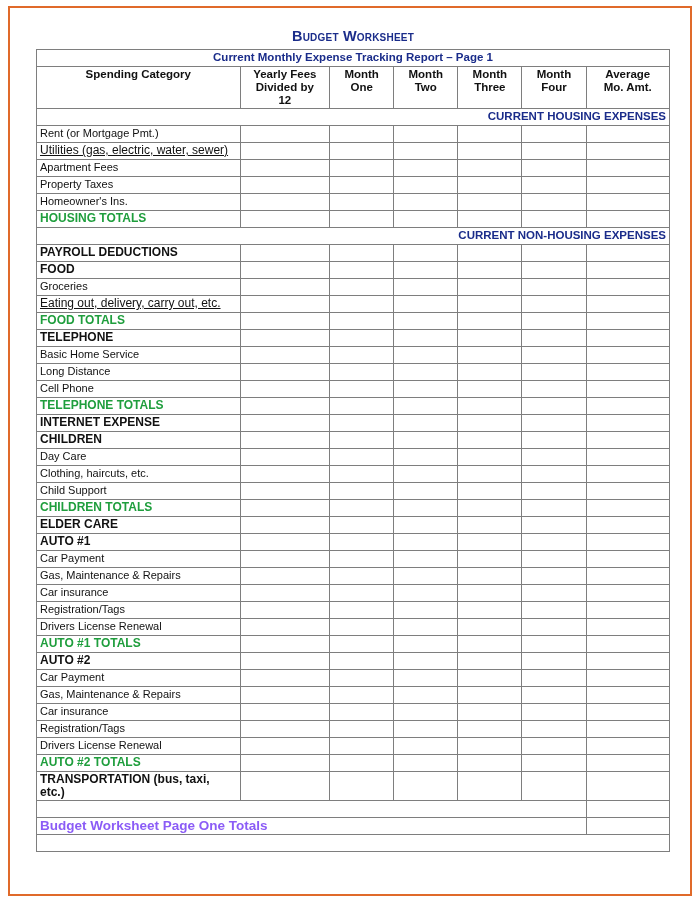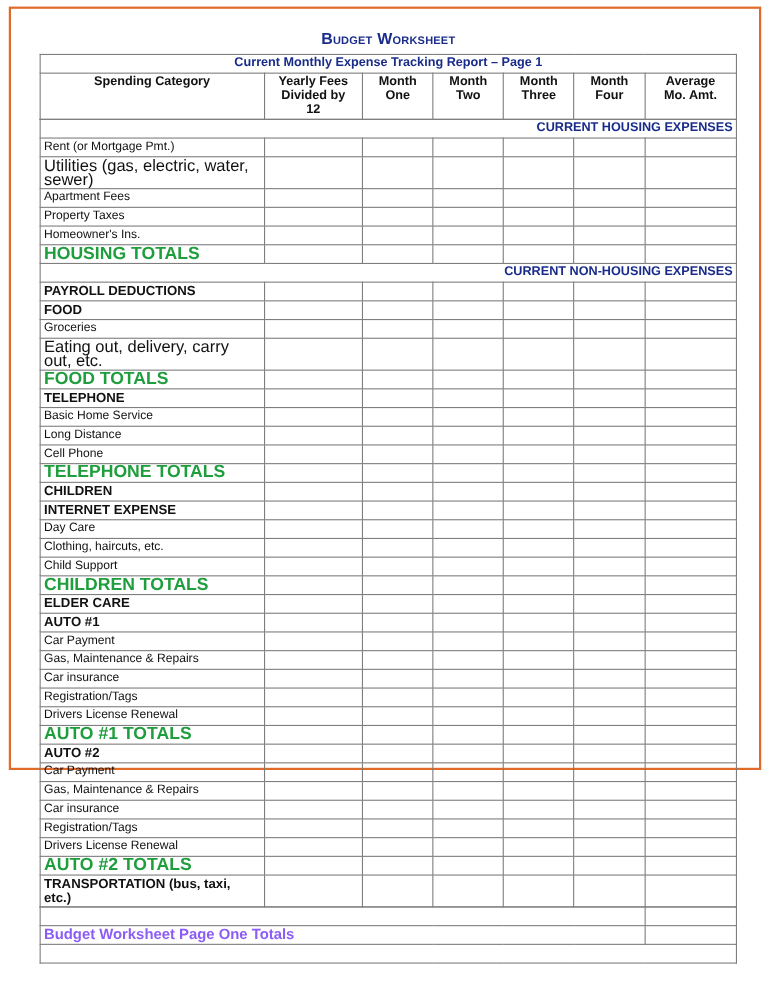--- a/index.html
+++ b/index.html
@@ -11,21 +11,21 @@
     width: 700px;
     height: 902px;
     font-family: "Liberation Sans", sans-serif;
     position: relative;
   }
   .page-frame {
     position: absolute;
     left: 8px;
     top: 6px;
     width: 684px;
-    height: 694px;
+    height: 890px;
     border: 2px solid #e06a2a;
     box-sizing: border-box;
     background: #ffffff;
   }
   .sheet {
     position: absolute;
     left: 26px;
     top: 20px;
     width: 634px;
     box-sizing: border-box;
@@ -87,35 +87,36 @@
   .cat-indent1 {
     padding-left: 14px;
     font-size: 11px;
   }
   .cat-indent2 {
     padding-left: 20px;
     font-size: 11px;
   }
   .cat-wrap {
     padding-left: 14px;
-    font-size: 15px;
+    font-size: 12px;
     height: 28px;
     line-height: 13px;
+    text-decoration: underline;
   }
   .cat-wrap-bold {
     padding-left: 4px;
     font-size: 12px;
     font-weight: bold;
     height: 28px;
     line-height: 13px;
   }
   .total-green {
     color: #1f9e3d;
     font-weight: bold;
-    font-size: 16px;
+    font-size: 12px;
     padding-left: 4px;
   }
   .grand-total {
     color: #8b5cf6;
     font-weight: bold;
     font-size: 13.5px;
     padding: 5px 4px;
     height: 22px;
   }
   .blank-row td { height: 14px; }
@@ -332,30 +333,30 @@
           <tr>
             <td class="total-green">TELEPHONE TOTALS</td>
             <td></td>
             <td></td>
             <td></td>
             <td></td>
             <td></td>
             <td></td>
           </tr>
           <tr>
+            <td class="cat-bold">INTERNET EXPENSE</td>
+            <td></td>
+            <td></td>
+            <td></td>
+            <td></td>
+            <td></td>
+            <td></td>
+          </tr>
+          <tr>
             <td class="cat-bold">CHILDREN</td>
-            <td></td>
-            <td></td>
-            <td></td>
-            <td></td>
-            <td></td>
-            <td></td>
-          </tr>
-          <tr>
-            <td class="cat-bold">INTERNET EXPENSE</td>
             <td></td>
             <td></td>
             <td></td>
             <td></td>
             <td></td>
             <td></td>
           </tr>
           <tr>
             <td class="cat-indent2">Day Care</td>
             <td></td>

